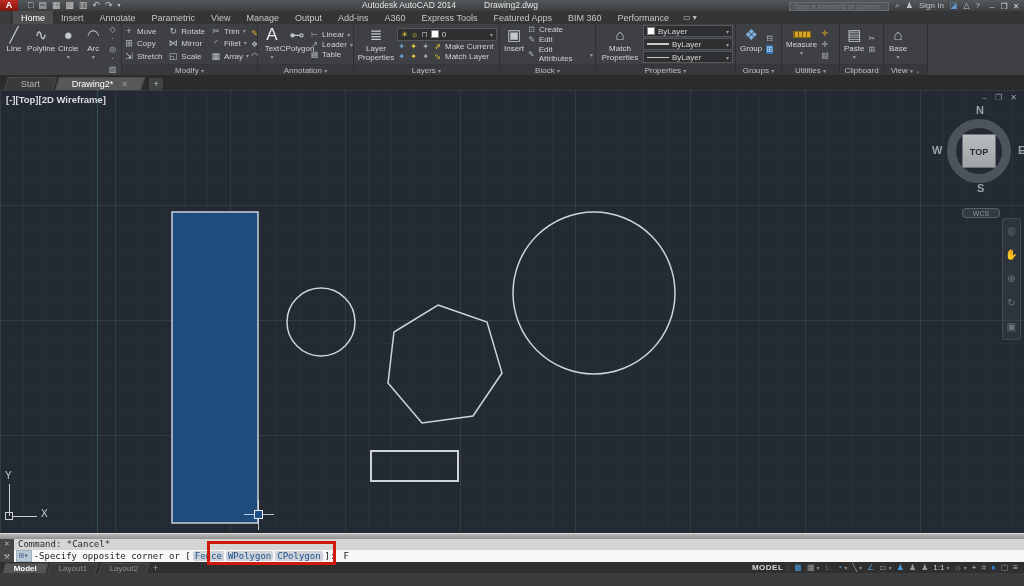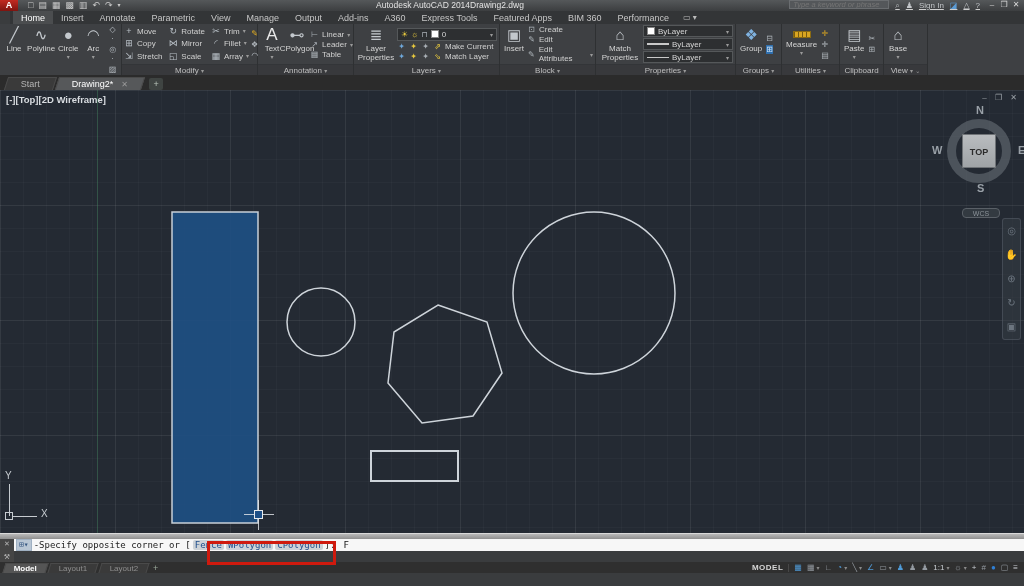--- a/index.html
+++ b/index.html
@@ -16,22 +16,22 @@
     background:linear-gradient(#55585a,#3c3e40);
     display:flex; align-items:center; font-size:8px; color:#cfcfcf;
   }
   .acad-logo {
     width:18px; height:11px; background:linear-gradient(#c22a21,#7e1410);
     color:#fff; font-weight:bold; font-size:9px; text-align:center; line-height:11px;
   }
   .qat { display:flex; align-items:center; gap:5px; margin-left:10px; }
   .qat span { font-size:9px; color:#c9c9c9; line-height:11px; }
   .title-center { position:absolute; left:320px; width:260px; text-align:center; top:0; line-height:11px; color:#e3e3e3; font-size:8.5px; }
-  .title-doc { margin-left:0; }
-  .tb-right { position:absolute; right:2px; top:0; height:11px; display:flex; align-items:flex-start; gap:6px;text-decoration:underline; }
+  .title-doc { margin-left:0;padding-left:28px; }
+  .tb-right { position:absolute; right:2px; top:0; height:11px; display:flex; align-items:flex-end; gap:6px; }
   .search-box {
     width:100px; height:9px; background:#54575a; border:1px solid #6a6d70;
     color:#a7abae; font-size:7.5px; font-style:italic; padding:0 3px;
     font-family:"Liberation Sans", sans-serif;
   }
   .tb-ic { color:#c3c6c9; font-size:8px; line-height:11px; }
   .win-btns span { display:inline-block; width:12px; text-align:center; color:#d8d8d8; font-size:8px; }
 
   
   .ribbontabs {
@@ -555,20 +555,21 @@
   </div>
 
   <div class="cmddock">
     <div class="cmd-grip"></div>
     <div class="cmd-rows">
       <div class="cmd-side">
         <span>✕</span>
         <span>⚒</span>
       </div>
       <div class="cmd-main">
+        <div class="cmd-history">Command: *Cancel*</div>
         <div class="cmd-input">
           <span class="cmd-icon">⊞▾</span>
           <span>-Specify opposite corner or [</span>
           <span class="pill">Fence</span>
           <span class="pill">WPolygon</span>
           <span class="pill">CPolygon</span>
           <span>]:</span>
           <span class="cmd-val">F</span>
         </div>
       </div>

